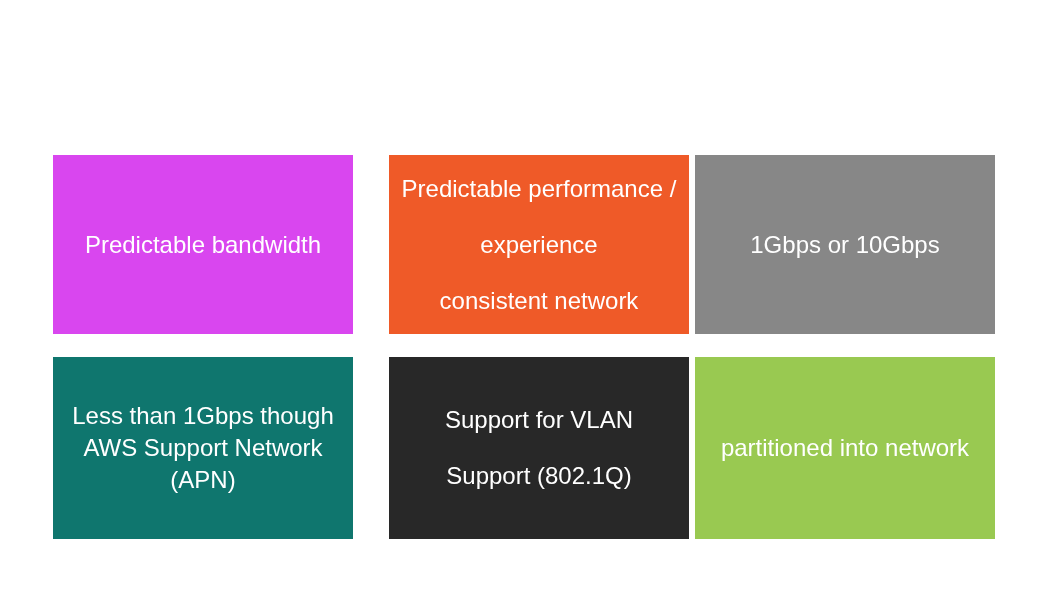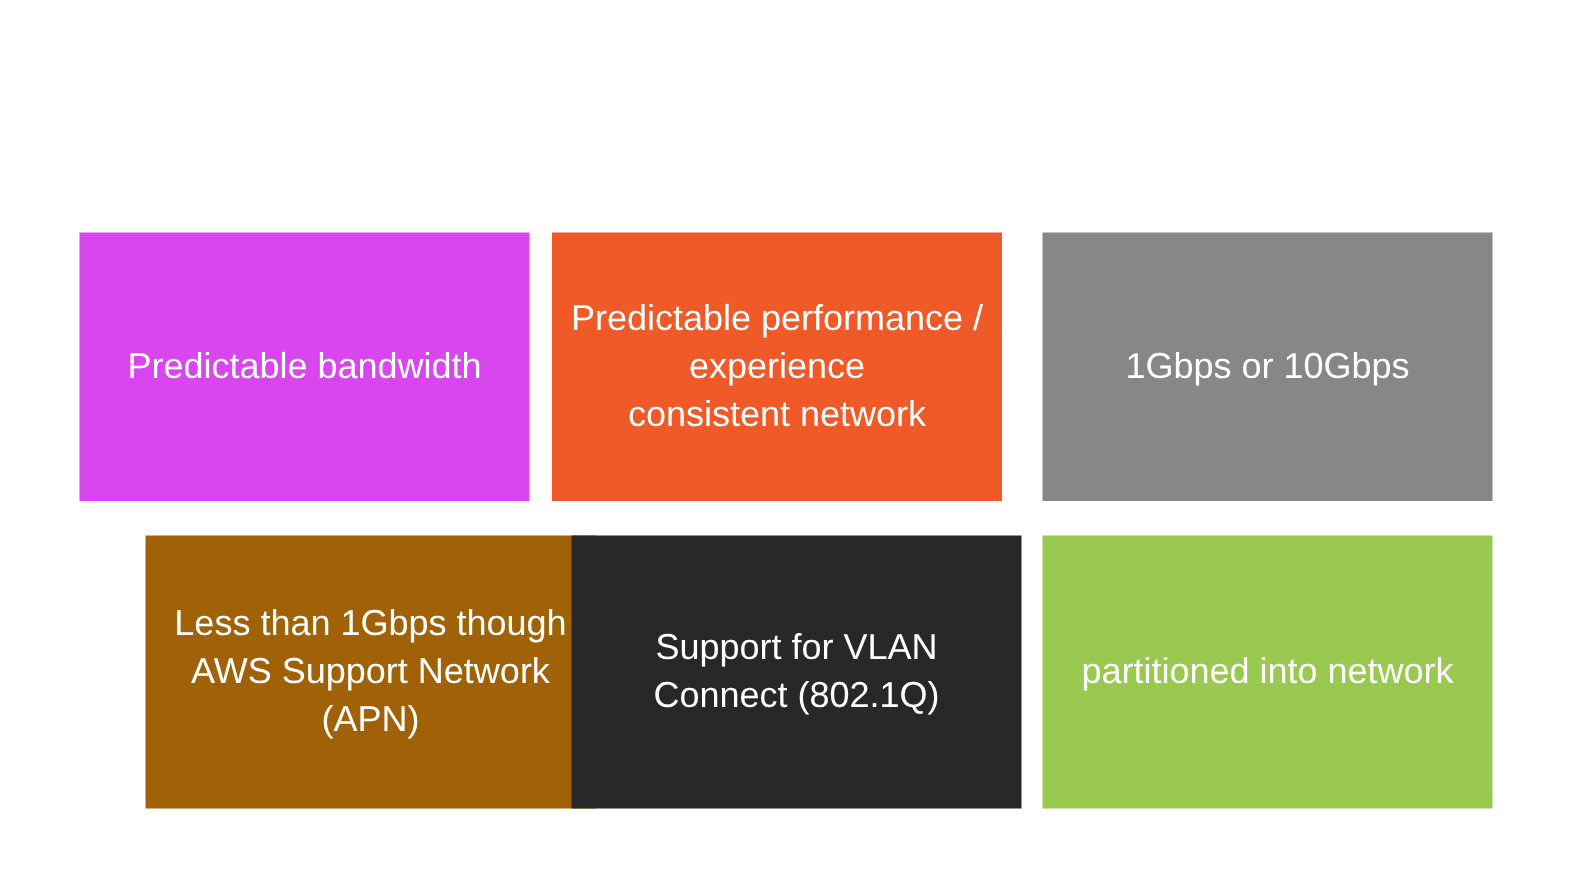--- a/index.html
+++ b/index.html
@@ -28,21 +28,21 @@
     line-height: 32px;
     font-weight: 400;
   }
   .card .line {
     white-space: nowrap;
   }
   
   .r1 { top: 155px; height: 179px; }
   .r2 { top: 357px; height: 182px; }
   .c1 { left: 53px; }
-  .c2 { left: 368px; }
+  .c2 { left: 389px; gap: 24px; }
   .c3 { left: 695px; }
 </style>
 </head>
 <body>
 
 <div class="canvas" style="background-color: rgb(255, 255, 255);">
 
   <div class="card r1 c1" style="background-color: #d946ef;">
     <div class="line">Predictable bandwidth</div>
   </div>
@@ -50,28 +50,28 @@
   <div class="card r1 c2" style="background-color: rgb(239, 90, 40);">
     <div class="line">Predictable performance /</div>
     <div class="line">experience</div>
     <div class="line">consistent network</div>
   </div>
 
   <div class="card r1 c3" style="background-color: rgb(135, 135, 135);">
     <div class="line">1Gbps or 10Gbps</div>
   </div>
 
-  <div class="card r2 c1" style="background-color: #a16207; margin-left: 44px;">
+  <div class="card r2 c1" style="background-color: #0f766e;">
     <div class="line">Less than 1Gbps though</div>
     <div class="line">AWS Support Network</div>
     <div class="line">(APN)</div>
   </div>
 
-  <div class="card r2 c2" style="background-color: rgb(40, 40, 40); margin-left: 13px;">
+  <div class="card r2 c2" style="background-color: rgb(40, 40, 40);">
     <div class="line">Support for VLAN</div>
-    <div class="line">Connect (802.1Q)</div>
+    <div class="line">Support (802.1Q)</div>
   </div>
 
   <div class="card r2 c3" style="background-color: rgb(153, 201, 81);">
     <div class="line">partitioned into network</div>
   </div>
 
 </div>
 
 </body></html>

